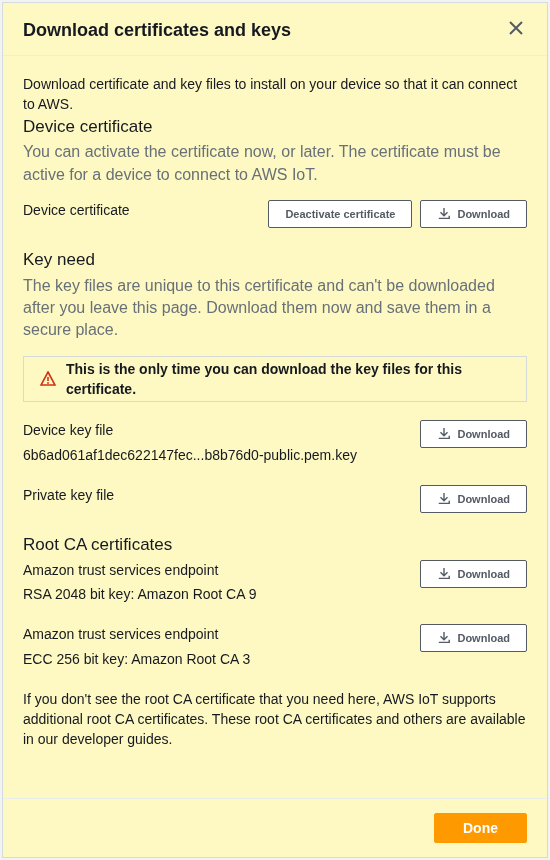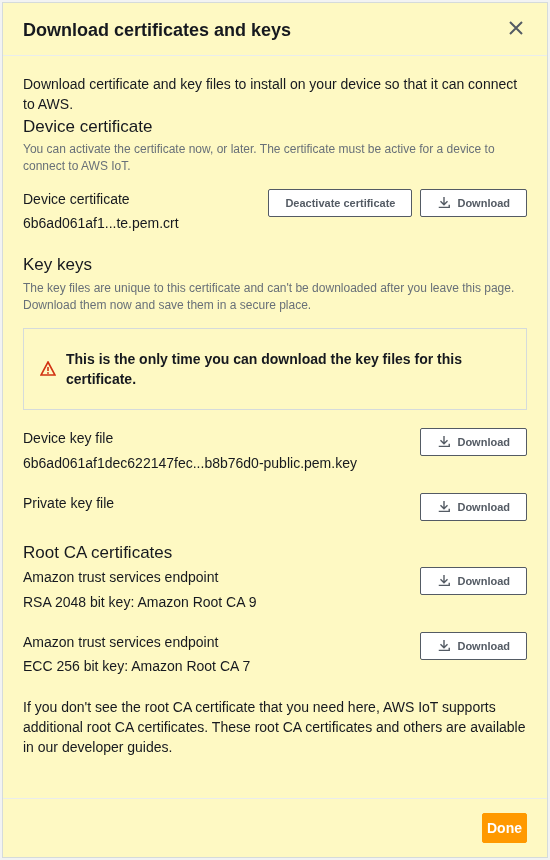--- a/index.html
+++ b/index.html
@@ -48,21 +48,21 @@
       line-height: 1.45;
     }
     .intro { }
     .section-title {
       font-size: 17px;
       font-weight: 400;
       color: #16191f;
       margin-bottom: 2px;
     }
     .section-desc {
-      font-size: 12px;
+      font-size: 16px;
       color: #687078;
       line-height: 1.4;
       margin-bottom: 14px;
     }
     .row {
       display: flex;
       justify-content: space-between;
       align-items: flex-start;
       margin-bottom: 20px;
       gap: 8px;
@@ -90,27 +90,27 @@
       border-radius: 2px;
       white-space: nowrap;
     }
     .btn-group { display: flex; gap: 8px; }
     .btn-primary {
       background: #ff9900;
       border: 1px solid #ff9900;
       color: #fff;
       font-weight: 700;
       font-size: 14px;
-      padding: 6px 4px;
+      padding: 6px 28px;
       cursor: pointer;
       border-radius: 2px;
     }
     .alert {
       border: 1px solid #d5dbdb;
-      padding: 20px 16px;
+      padding: 2px 16px;
       display: flex;
       align-items: center;
       gap: 10px;
       margin-bottom: 18px;
       font-size: 14px;
       font-weight: 700;
       color: #16191f;
     }
     .warn-icon { color: #d13212; flex-shrink: 0; }
     .modal-footer {
@@ -140,34 +140,33 @@
   <div class="modal-body">
 
     <p class="intro">Download certificate and key files to install on your device so that it can connect to AWS.</p>
 
     <h2 class="section-title">Device certificate</h2>
     <p class="section-desc">You can activate the certificate now, or later. The certificate must be active for a device to connect to AWS IoT.</p>
 
     <div class="row">
       <div class="col-left">
         <div class="field-label">Device certificate</div>
-        <div class="field-value">6b6ad061af1...te.pem.crt</div>
       </div>
       <div class="btn-group">
         <button class="btn">Deactivate certificate</button>
         <button class="btn">
           <svg width="14" height="14" viewBox="0 0 16 16">
               <path d="M8 1 v9 M4 6 l4 4 l4 -4 M2 13 h12 v-3" stroke="#545b64" stroke-width="1.6" fill="none"></path>
             </svg>
           <span>Download</span>
         </button>
       </div>
     </div>
 
-    <h2 class="section-title">Key keys</h2>
+    <h2 class="section-title">Key need</h2>
     <p class="section-desc">The key files are unique to this certificate and can't be downloaded after you leave this page. Download them now and save them in a secure place.</p>
 
     <div class="alert">
       <svg class="warn-icon" width="16" height="16" viewBox="0 0 16 16">
           <path d="M8 1 L15 14 H1 Z" fill="none" stroke="#d13212" stroke-width="1.6"></path>
           <line x1="8" y1="6" x2="8" y2="10" stroke="#d13212" stroke-width="1.6"></line>
           <circle cx="8" cy="12" r="0.9" fill="#d13212"></circle>
         </svg>
       <span>This is the only time you can download the key files for this certificate.</span>
     </div>
@@ -208,21 +207,21 @@
         <svg width="14" height="14" viewBox="0 0 16 16">
             <path d="M8 1 v9 M4 6 l4 4 l4 -4 M2 13 h12 v-3" stroke="#545b64" stroke-width="1.6" fill="none"></path>
           </svg>
         <span>Download</span>
       </button>
     </div>
 
     <div class="row">
       <div class="col-left">
         <div class="field-label">Amazon trust services endpoint</div>
-        <div class="field-value">ECC 256 bit key: Amazon Root CA 7</div>
+        <div class="field-value">ECC 256 bit key: Amazon Root CA 3</div>
       </div>
       <button class="btn">
         <svg width="14" height="14" viewBox="0 0 16 16">
             <path d="M8 1 v9 M4 6 l4 4 l4 -4 M2 13 h12 v-3" stroke="#545b64" stroke-width="1.6" fill="none"></path>
           </svg>
         <span>Download</span>
       </button>
     </div>
 
     <p class="extra-text">

